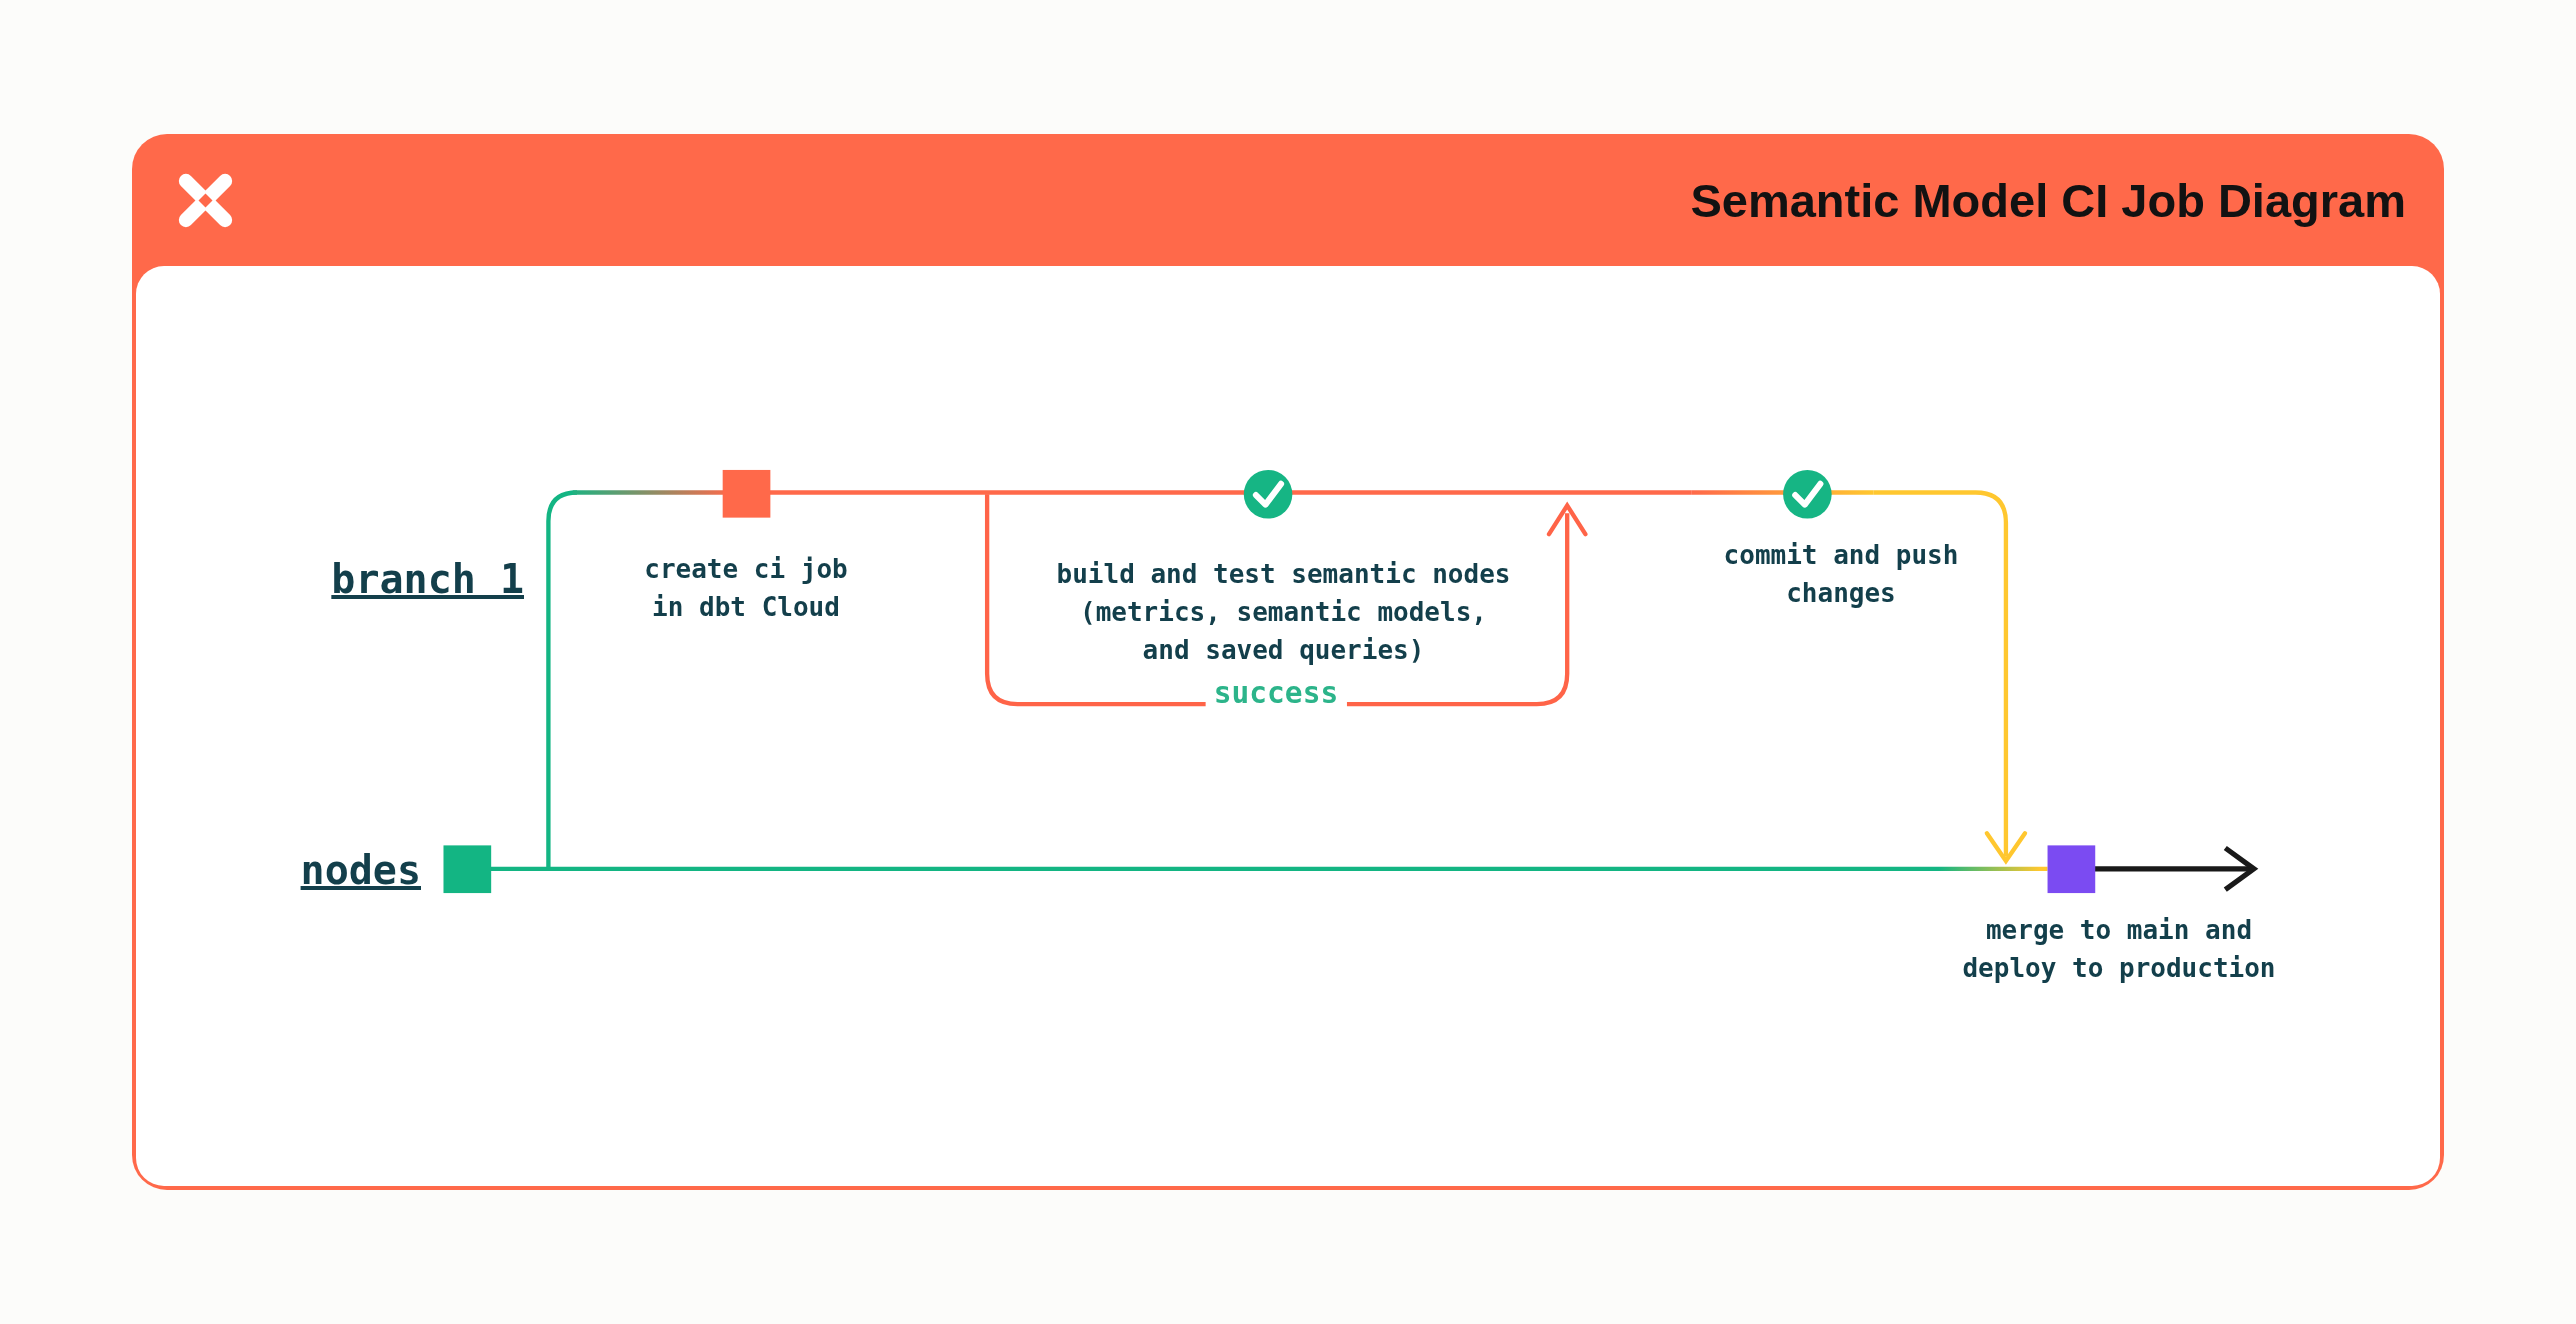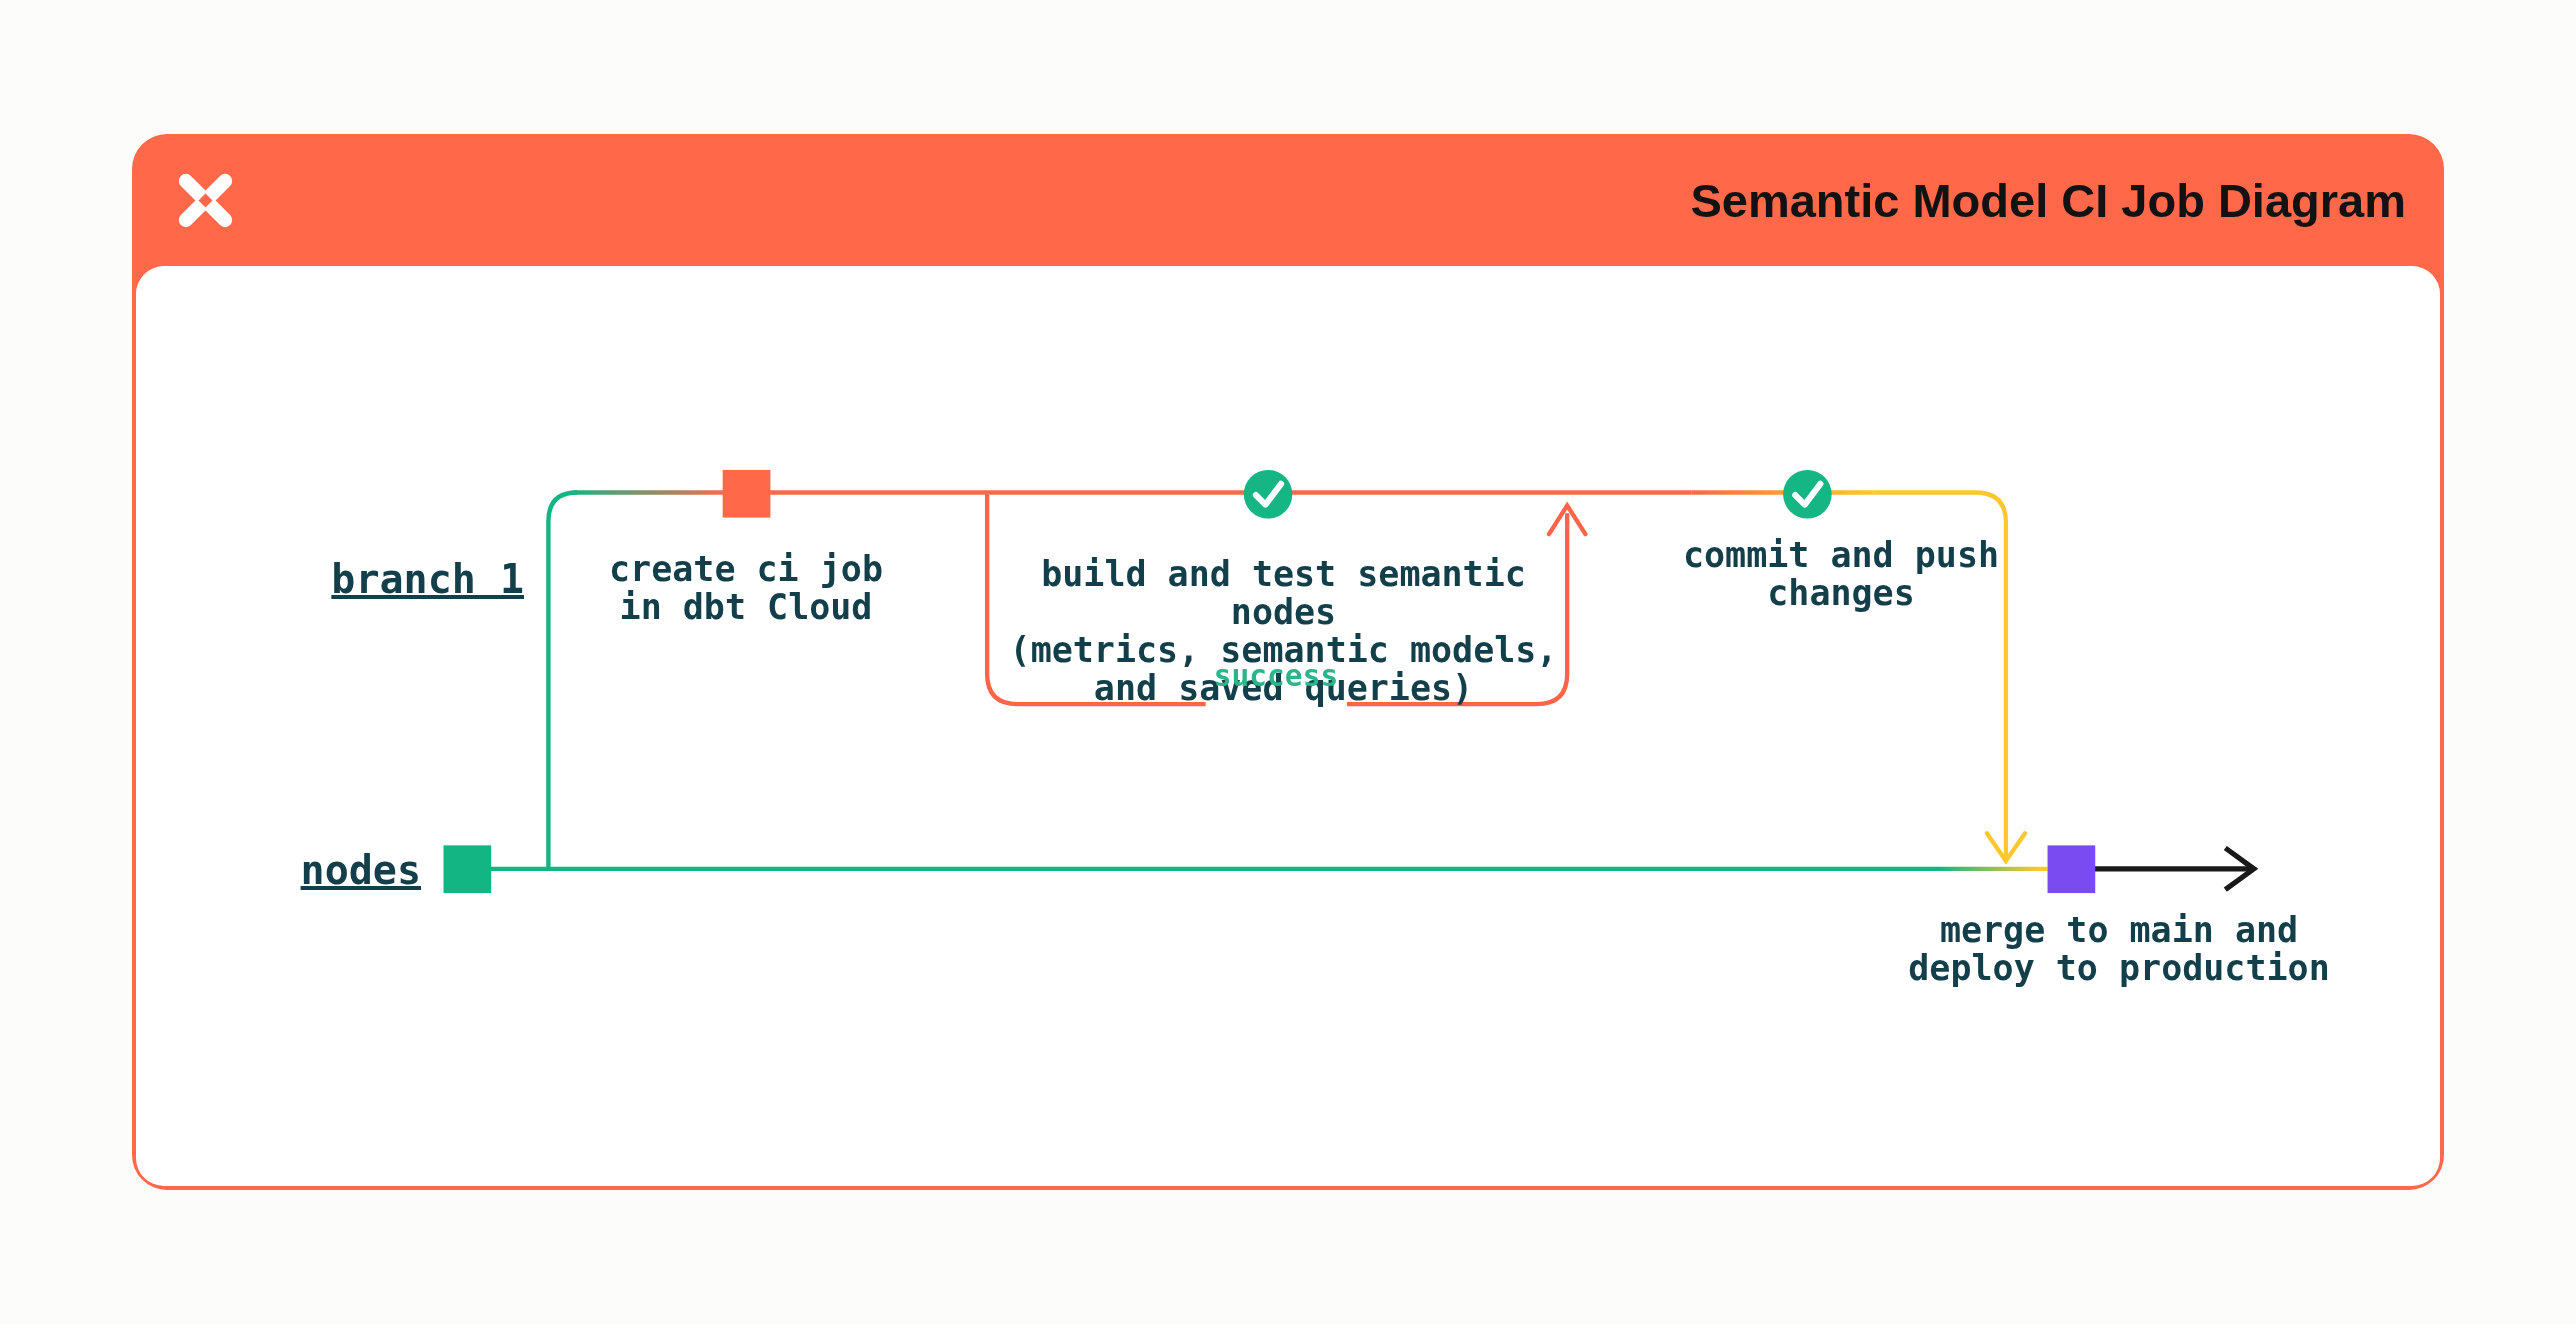--- a/index.html
+++ b/index.html
@@ -26,21 +26,21 @@
     position:absolute;left:4.3px;right:4.3px;top:132px;bottom:4.3px;
     background:#FFFFFF;border-radius:28px;
   }
   .diagram-svg{position:absolute;left:0;top:0;width:2576px;height:1324px;}
   .lbl{
     position:absolute;font-weight:bold;color:#133F4B;
     font-size:40px;line-height:47px;text-align:right;text-decoration:underline;
   }
   .node-text{
     position:absolute;font-weight:bold;color:#133F4B;
-    font-size:35px;line-height:38px;text-align:center;white-space:pre-line;
+    font-size:26px;line-height:38px;text-align:center;white-space:pre-line;
   }
   .success-text{
     position:absolute;font-weight:bold;color:#2CB48A;
     font-size:29.5px;line-height:38px;text-align:center;white-space:pre-line;
   }
 </style>
 </head>
 <body>
 
 <div class="card">
@@ -114,14 +114,14 @@
 <div class="node-text" style="left:529px;top:550px;width:434px;">create ci job
 in dbt Cloud</div>
 <div class="node-text" style="left:980px;top:555px;width:607px;">build and test semantic nodes
 (metrics, semantic models,
 and saved queries)</div>
 <div class="node-text" style="left:1624px;top:536px;width:434px;">commit and push
 changes</div>
 <div class="node-text" style="left:1859px;top:911px;width:520px;">merge to main and
 deploy to production</div>
 
-<div class="success-text" style="left:1198px;top:657px;width:156px;">success</div>
+<div class="success-text" style="left:1198px;top:674px;width:156px;">success</div>
 
 
 </body></html>

